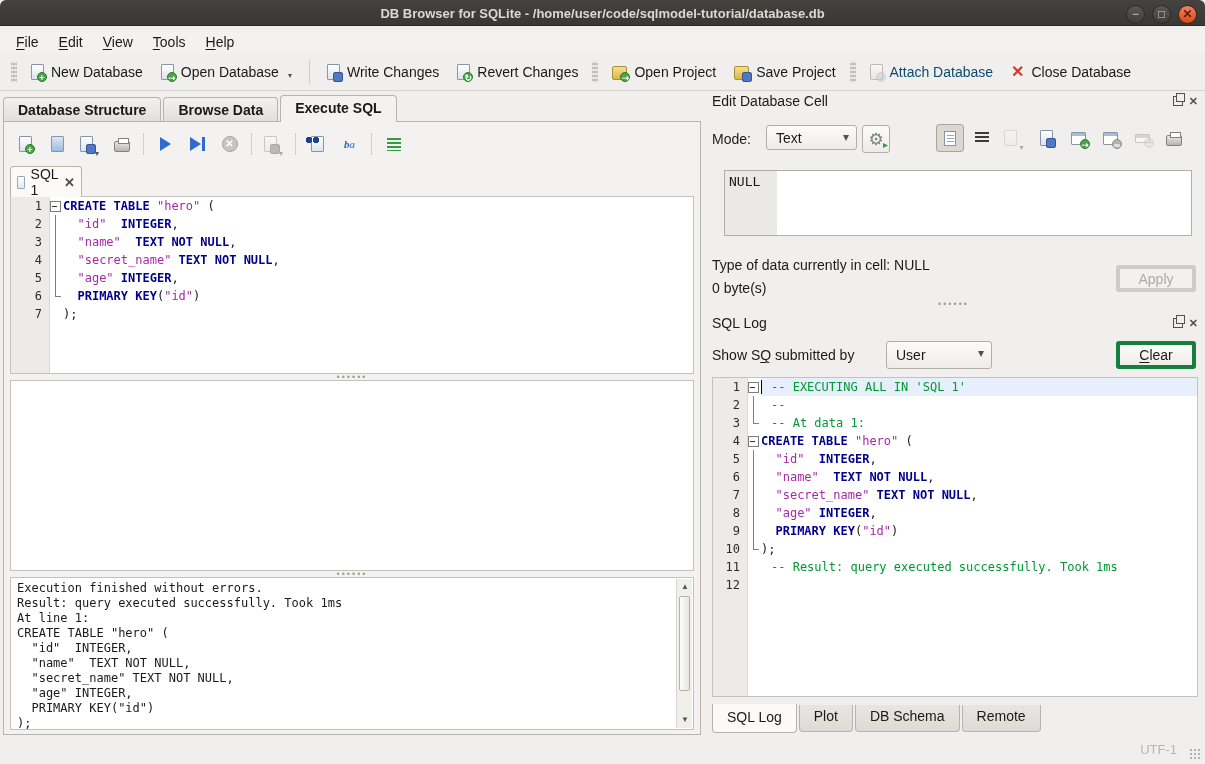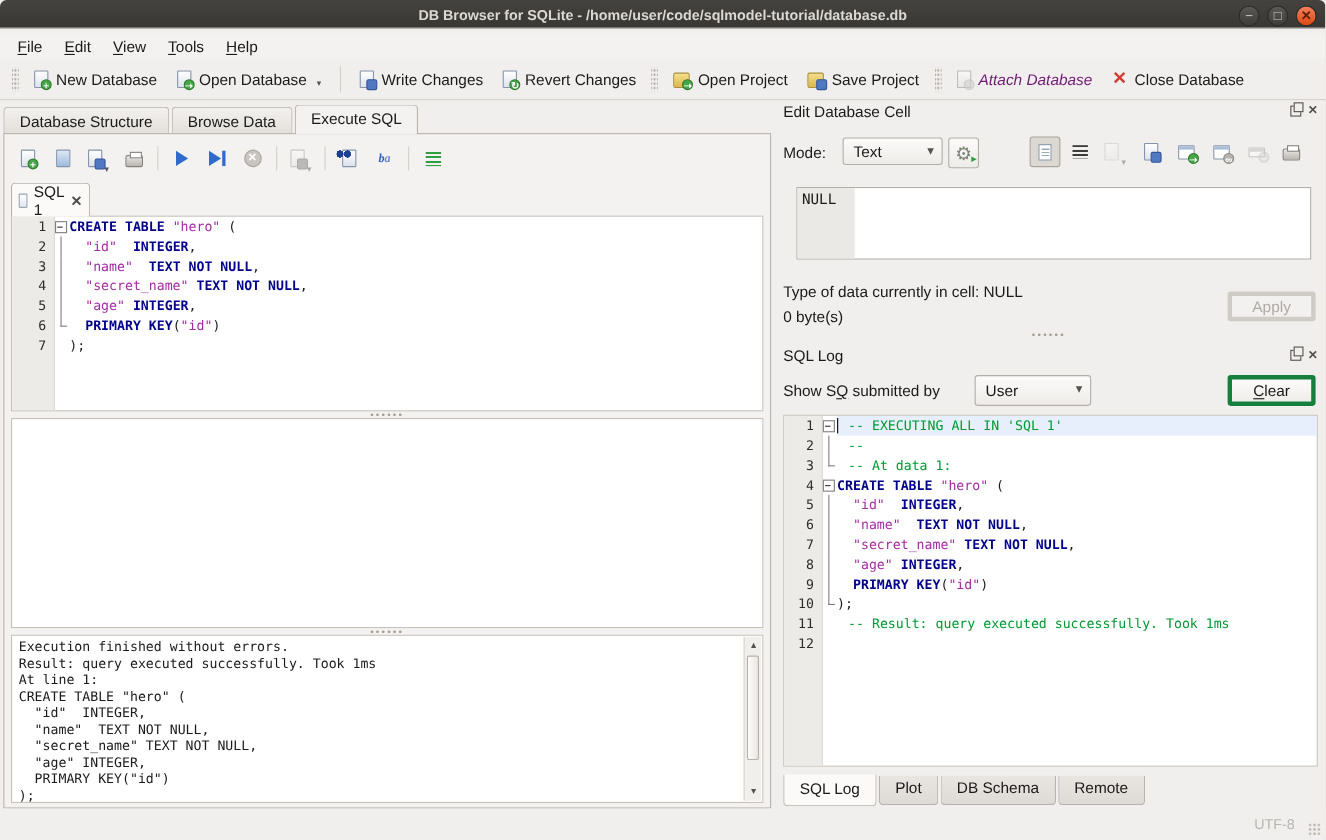--- a/index.html
+++ b/index.html
@@ -21,35 +21,35 @@
   .menu-item { padding:2px 10px; }
   .mn { text-decoration:underline; text-underline-offset:2px; }
 
   
   #toolbar { position:absolute; left:0; top:54px; width:1205px; height:37px; background:#f1efed; border-bottom:1px solid #d6d2cc;
     display:flex; align-items:center; padding:0 6px; }
   .handle { width:6px; height:22px; margin:0 5px;
     background-image:radial-gradient(#b7b1a9 1px, transparent 1.2px); background-size:3px 4px; background-position:center; }
   .tsep { width:1px; height:24px; background:#d2cec8; margin:0 8px; }
   .tbtn { display:flex; align-items:center; gap:7px; padding:4px 9px; border-radius:3px; white-space:nowrap; }
-  .tbtn.disabled { color:#701a75;font-style:italic; }
+  .tbtn.disabled { color:#0c4a6e; }
   .ic { position:relative; width:15px; height:16px; display:inline-block; }
   .doc { width:13px; height:16px; background:linear-gradient(#ffffff,#dde3ec); border:1px solid #8795ab; border-radius:1px; }
   .proj { width:15px; height:14px; margin-top:1px; background:linear-gradient(#f4df8d,#dcb64a); border:1px solid #a98f35; border-radius:2px; }
   .badge { position:absolute; right:-4px; bottom:-3px; width:10px; height:10px; border-radius:50%;
     font:bold 9px/10px "Liberation Sans",sans-serif; text-align:center; color:#fff; font-style:normal; }
   .badge.g { background:#47a647; border:1px solid #2d7a2d; }
   .badge.b { background:#5079c2; border:1px solid #34559a; border-radius:2px; }
   .badge.grey { background:#b6b3ae; border:1px solid #8f8c86; }
   .redx { color:#d23b2f; font-weight:bold; font-size:16px; line-height:16px; }
   .caret-s { font-size:8px; color:#555; margin-left:2px; align-self:flex-end; }
   .disabled .doc, .disabled .badge { filter:grayscale(1); opacity:.55; }
 
   
-  #maintabs { position:absolute; left:3px; top:95px; display:flex; align-items:flex-end; height:27px; }
+  #maintabs { position:absolute; left:3px; top:95px; display:flex; align-items:flex-end; height:27px;font-weight:bold; }
   .mtab { padding:4px 14px 5px; border:1px solid #b8b3ac; border-bottom:none; border-radius:4px 4px 0 0;
     background:linear-gradient(#f3f1ef,#e2dfda); margin-right:2px; height:25px; }
   .mtab.active { background:#f4f2f0; height:27px; position:relative; z-index:2; }
   #pane { position:absolute; left:3px; top:121px; width:698px; height:614px; border:1px solid #b8b3ac; background:#f4f2f0; }
 
   
   #sqlbar { position:absolute; left:8px; top:7px; height:30px; display:flex; align-items:center; gap:5px; }
   .sbtn { width:27px; height:27px; display:flex; align-items:center; justify-content:center; position:relative; }
   .ssep { width:1px; height:22px; background:#d2cec8; margin:0 3px; }
   .tri { width:0; height:0; border-top:7px solid transparent; border-bottom:7px solid transparent; border-left:11px solid #2f6bcc; }
@@ -499,17 +499,17 @@
 
     <div id="btabs">
       <div class="btab active">SQL Log</div>
       <div class="btab">Plot</div>
       <div class="btab">DB Schema</div>
       <div class="btab">Remote</div>
     </div>
   </div>
 
   <div id="statusbar">
-    <span class="enc">UTF-8</span>
+    <span class="enc">UTF-1</span>
     <span class="grip"></span>
   </div>
 
 </div>
 
 </body></html>

